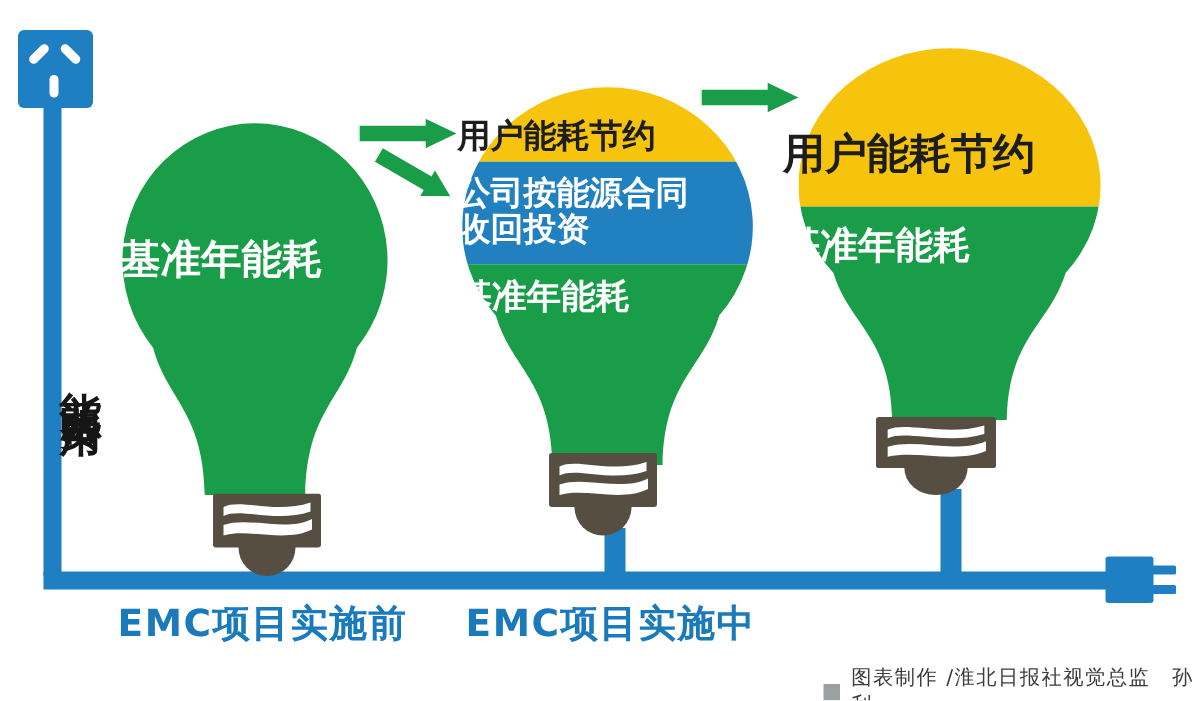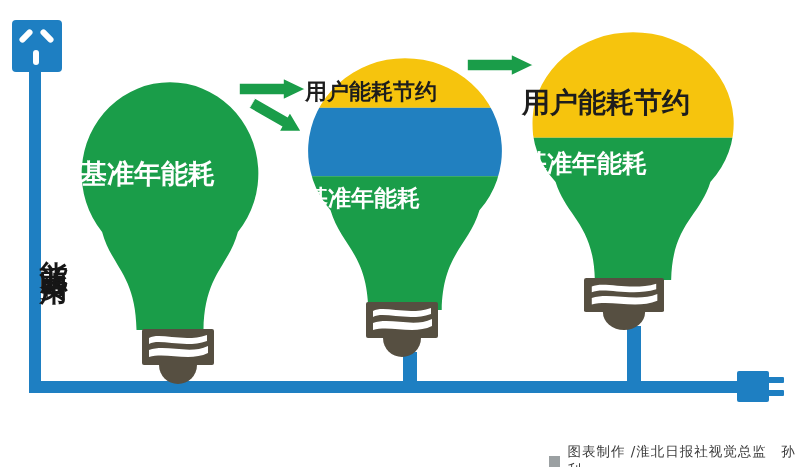--- a/index.html
+++ b/index.html
@@ -122,25 +122,29 @@
     <polygon points="0,6 44,6 44,1 67,12 44,23 44,18 0,18" style="fill:var(--green)" stroke="#fff" stroke-width="1.6"></polygon>
   </svg>
   <svg class="abs" style="left:467px;top:53px" width="68" height="24" viewBox="0 0 68 24">
     <polygon points="0,6 44,6 44,1 67,12 44,23 44,18 0,18" style="fill:var(--green)" stroke="#fff" stroke-width="1.6"></polygon>
   </svg>
 
   <div class="seg-text t-white" style="left:80px;top:159px;width:180px;font-size:27px">基准年能耗</div>
 
   <div class="seg-text t-dark" style="left:305px;top:80px;width:200px;font-size:22px">用户能耗节约</div>
   <div class="seg-text t-white" style="left:305px;top:118px;width:200px;font-size:22px">
+    <span style="display:block">公司按能源合同</span>
+    <span style="display:block">收回投资</span>
   </div>
   <div class="seg-text t-white" style="left:305px;top:186px;width:200px;font-size:23px">基准年能耗</div>
 
   <div class="seg-text t-dark" style="left:522px;top:88px;width:220px;font-size:28px">用户能耗节约</div>
   <div class="seg-text t-white" style="left:522px;top:150px;width:220px;font-size:25px">基准年能耗</div>
 
+  <div class="stage-label" style="left:75px;width:200px">EMC项目实施前</div>
+  <div class="stage-label" style="left:307px;width:200px">EMC项目实施中</div>
 
   <div class="abs credit">
     <div class="credit-marker"></div>
     <div class="credit-text">图表制作 /淮北日报社视觉总监　孙利</div>
   </div>
 
 </div>
 
 </body></html>

